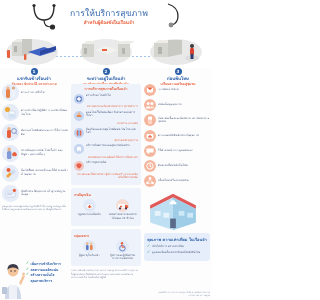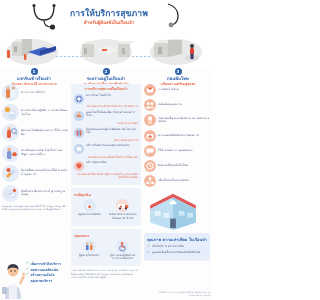--- a/index.html
+++ b/index.html
@@ -11,21 +11,21 @@
     position:relative;
   }
   .page{position:relative;width:212px;height:300px;background:#fdfdfe;}
 
   
   .header{position:relative;height:36px;background:#ffffff;}
   .steth{position:absolute;left:28px;top:2px;width:38px;height:30px;}
   .steth2{position:absolute;right:22px;top:2px;width:26px;height:26px;}
   .title{
     position:absolute;left:50px;top:8px;width:118px;text-align:center;
-    font-size:8.6px;font-weight:bold;color:#2b5fa8;letter-spacing:.1px;
+    font-size:8.6px;font-weight:normal;color:#2b5fa8;letter-spacing:.1px;
   }
   .subtitle{
     position:absolute;left:50px;top:20px;width:118px;text-align:center;
     font-size:4.6px;font-weight:bold;color:#e8603c;
   }
 
   
   .hero{position:relative;height:32px;background:#ffffff;}
   .dotline{
     position:absolute;top:20px;left:12px;right:12px;height:1px;

